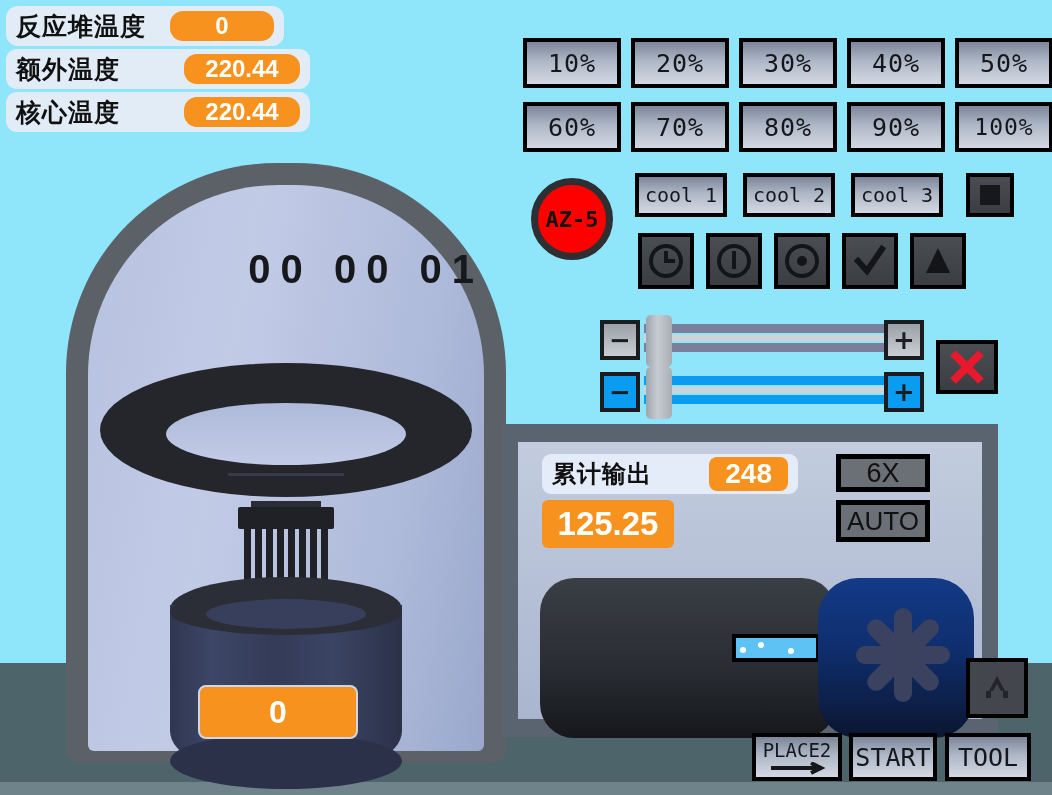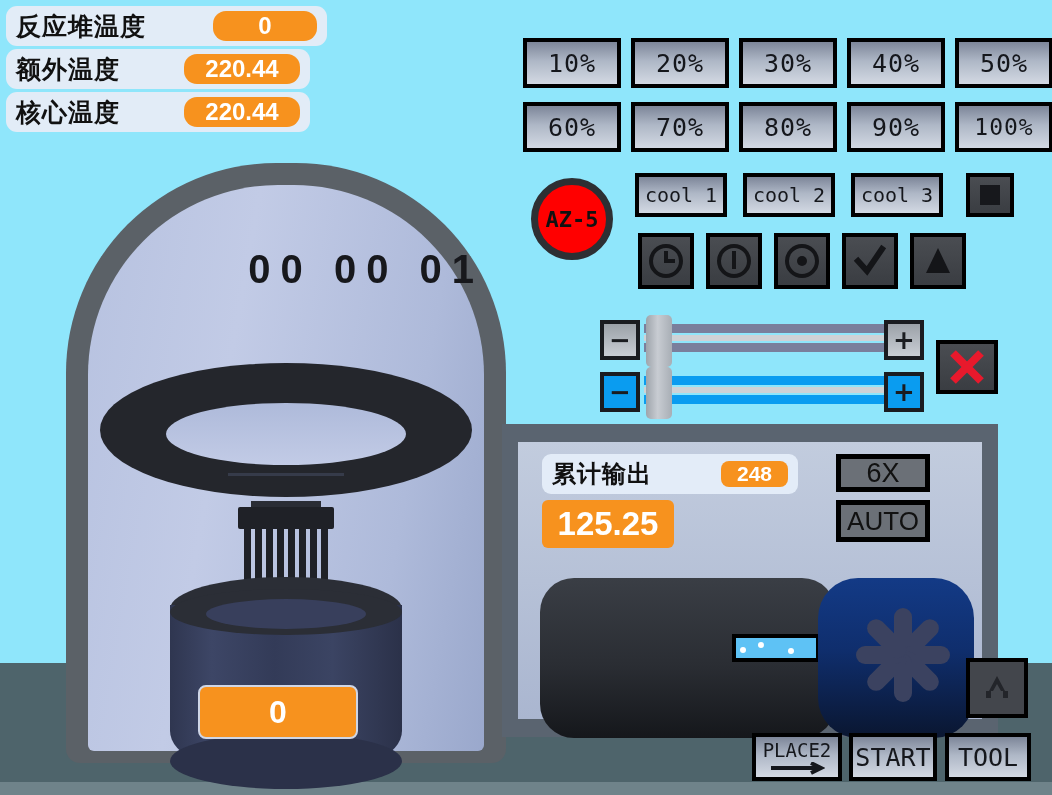--- a/index.html
+++ b/index.html
@@ -59,21 +59,21 @@
     background:#f7921e;border:2px solid #cfd6e6;border-radius:8px;
     color:#fff;font-size:32px;font-weight:700;display:flex;align-items:center;justify-content:center;
   }
 
   
   .temps{position:absolute;left:6px;top:6px;width:278px;}
   .temp-row{
     background:#e2ecf7;border-radius:11px;margin-bottom:3px;
     display:flex;align-items:center;padding:4px 10px;box-sizing:border-box;height:40px;
   }
-  .temp-row.w1{width:321px;}
+  .temp-row.w1{width:278px;border-radius:12px;}
   .temp-row.w2{width:304px;}
   .temp-label{
     font-family:"Liberation Serif",serif;font-size:25px;color:#111;font-weight:700;
     letter-spacing:1px;white-space:nowrap;
   }
   .temp-val{
     margin-left:auto;background:#f7921e;color:#fff;border-radius:13px;
     font-size:24px;font-weight:700;padding:1px 16px;min-width:72px;text-align:center;
   }
   .temp-val.wide{padding:1px 10px;min-width:96px;}
@@ -123,21 +123,21 @@
   }
   .panel-inner{
     position:absolute;left:16px;top:18px;width:464px;height:277px;
     background:linear-gradient(180deg,#c2ccde 0%,#aab6d0 100%);
   }
   .out-row{
     position:absolute;left:24px;top:12px;width:256px;height:40px;background:#e3ecf8;border-radius:9px;
     display:flex;align-items:center;padding:0 10px;box-sizing:border-box;
   }
   .out-label{font-family:"Liberation Serif",serif;font-size:24px;font-weight:700;color:#111;letter-spacing:1px;}
-  .out-badge{margin-left:auto;background:#f7921e;color:#fff;border-radius:8px;font-size:21px;font-weight:700;padding:1px 16px;}
+  .out-badge{margin-left:auto;background:#f7921e;color:#fff;border-radius:8px;font-size:28px;font-weight:700;padding:1px 16px;}
   .out-big{
     position:absolute;left:24px;top:58px;width:132px;height:48px;background:#f7921e;border-radius:6px;
     color:#fff;font-size:33px;font-weight:700;display:flex;align-items:center;justify-content:center;
   }
   .mbtn{
     position:absolute;border:5px solid #000;box-sizing:border-box;background:#6b7077;
     display:flex;align-items:center;justify-content:center;
     font-family:"Liberation Sans",sans-serif;font-weight:400;font-size:27px;color:#111;
   }
   .turbine-body{

